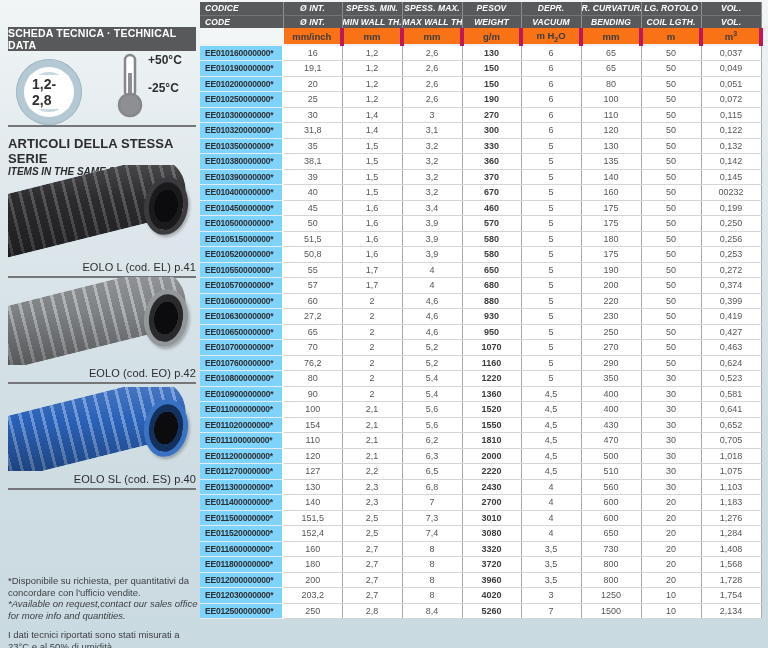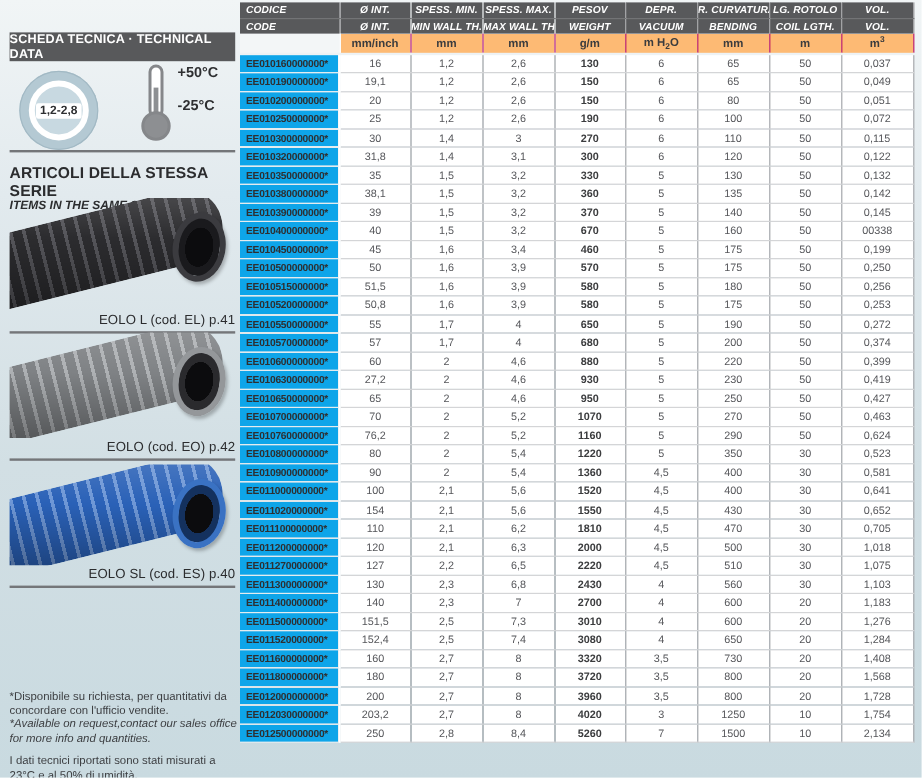--- a/index.html
+++ b/index.html
@@ -21,21 +21,21 @@
     position:absolute; left:16px; top:40px; width:66px; height:66px; border-radius:50%;
     background:#b4c9d3; box-shadow:inset 0 0 0 1px #a2b9c4;
     display:flex; align-items:center; justify-content:center;
   }
   .badge-ring {
     width:50px; height:50px; border-radius:50%; background:#c8d9e1; border:5px solid #fff;
     display:flex; align-items:center; justify-content:center;
   }
   .badge-text {
     background:#fff; border-radius:2px; padding:1px 3px;
-    font-size:10px; font-weight:bold; color:#2e2f31;
+    font-size:14px; font-weight:bold; color:#2e2f31;
   }
   .thermo-wrap { position:absolute; left:116px; top:34px; display:flex; }
   .thermo-wrap svg { display:block; }
   .temps { display:flex; flex-direction:column; margin-left:4px; gap:14px; }
   .temps span { font-size:12px; font-weight:bold; color:#2e2f31; }
 
   .divider { height:2px; background:#747679; }
   .div-icons { position:absolute; left:8px; top:106px; width:188px; }
 
   .series-heading { position:absolute; left:8px; top:117px; width:188px; }
@@ -80,32 +80,32 @@
   th, td { overflow:hidden; white-space:nowrap; }
   tr.hdr { height:13px;font-style:italic; }
   tr.hdr th {
     background:#58595b; color:#fff; font-size:8.5px; font-weight:bold;
     text-align:center; border-right:1px solid #8f9092; letter-spacing:.1px;
   }
   tr.hdr th.lft { text-align:left; padding-left:5px; }
   tr.hdr1 th { border-bottom:1px solid #737476; }
   tr.units { height:17px; }
   tr.units th {
-    background:#fdba74; color:#3b3c3e; font-size:9.5px; font-weight:bold;
-    text-align:center; border-right:1px solid #be185d; border-bottom:2px solid #eef2f4;
+    background:#f97316; color:#3b3c3e; font-size:9.5px; font-weight:bold;
+    text-align:center; border-right:4px solid #be185d; border-bottom:2px solid #eef2f4;
   }
   tr.units th.unit-code { background:#f3f6f7; border-right:1px solid #fff; }
   tr.units sub { font-size:7px; } tr.units sup { font-size:7px; }
   tbody tr { height:15.5px; }
   tbody td {
     background:#fff; color:#55565a; font-size:9px; text-align:center;
     border-right:1px solid #a8aaad; border-bottom:1px solid #d4d5d7;
   }
   tbody td.code {
-    background:#0ea5e9; color:#2e2f31; font-size:8.5px; font-weight:bold;
+    background:#7dd3fc; color:#2e2f31; font-size:8.5px; font-weight:bold;
     text-align:left; padding-left:5px; letter-spacing:-.2px;
     border-right:2px solid #fff; border-bottom:1px solid #e4ecef;
   }
   tbody td.weight { font-weight:bold; color:#3b3c3e; }
 </style>
 </head>
 <body>
 
 <div class="sidebar">
   <div class="title-bar">SCHEDA TECNICA · TECHNICAL DATA</div>
@@ -320,21 +320,21 @@
         </tr>
         <tr>
           <td class="code">EE010400000000*</td>
           <td>40</td>
           <td>1,5</td>
           <td>3,2</td>
           <td class="weight">670</td>
           <td>5</td>
           <td>160</td>
           <td>50</td>
-          <td>00338</td>
+          <td>00232</td>
         </tr>
         <tr>
           <td class="code">EE010450000000*</td>
           <td>45</td>
           <td>1,6</td>
           <td>3,4</td>
           <td class="weight">460</td>
           <td>5</td>
           <td>175</td>
           <td>50</td>

